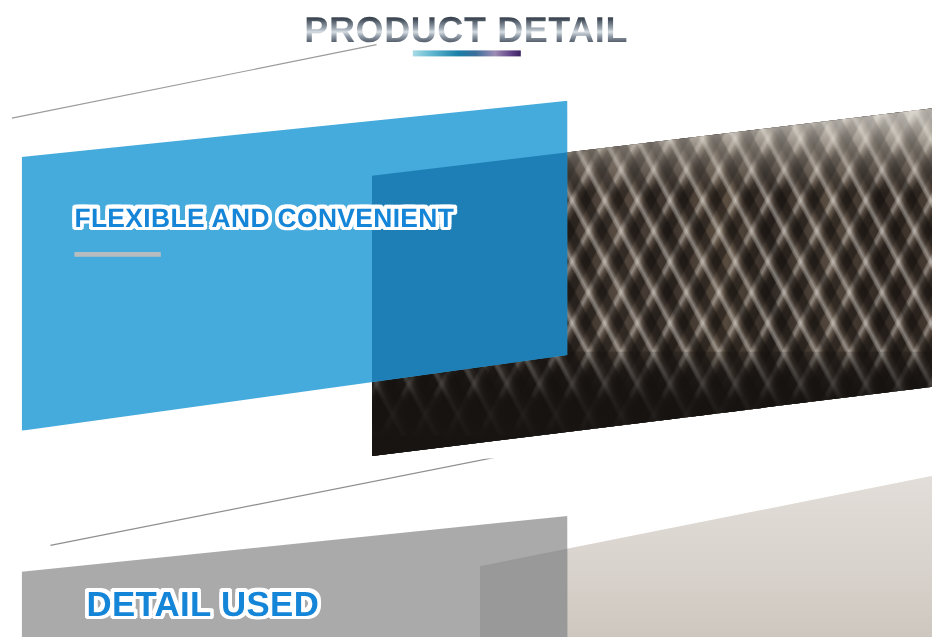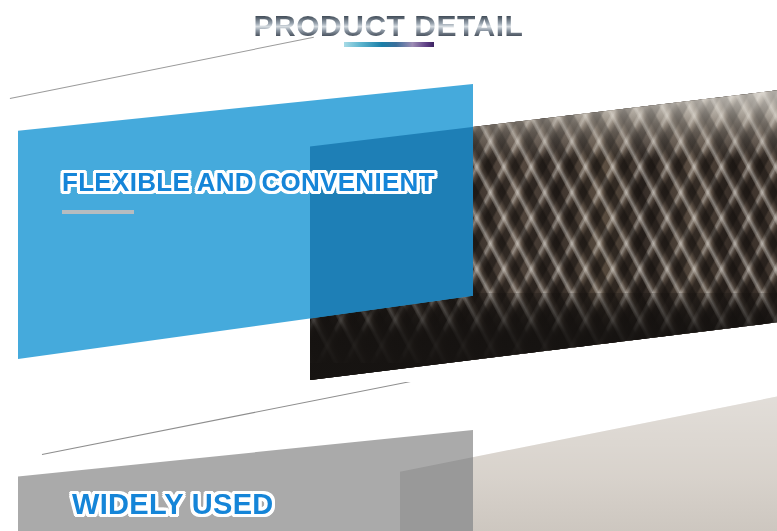--- a/index.html
+++ b/index.html
@@ -226,21 +226,21 @@
 
   
   .panel-one-text {
     position: absolute;
     left: 62px;
     top: 105px;
     width: 372px;
     z-index: 6;
   }
   .heading-outline {
-    font-size: 26px;
+    font-size: 22px;
     font-weight: bold;
     letter-spacing: 0.3px;
     line-height: 30px;
     color: #1585d8;
     white-space: nowrap;
     text-shadow:
       -2px -2px 0 #ffffff,  2px -2px 0 #ffffff,
       -2px  2px 0 #ffffff,  2px  2px 0 #ffffff,
       -3px  0   0 #ffffff,  3px  0   0 #ffffff,
        0   -3px 0 #ffffff,  0    3px 0 #ffffff,
@@ -440,18 +440,18 @@
 
     <div class="panel-grey"></div>
 
     <div class="panel-grey-overlay">
       <div class="ovg"></div>
     </div>
 
     <div class="hairline-two"></div>
 
     <div class="panel-two-text">
-      <div class="heading-outline-two">WIDELY USED</div>
+      <div class="heading-outline-two">DETAIL USED</div>
     </div>
 
   </div>
 
 </div>
 
 </body></html>

